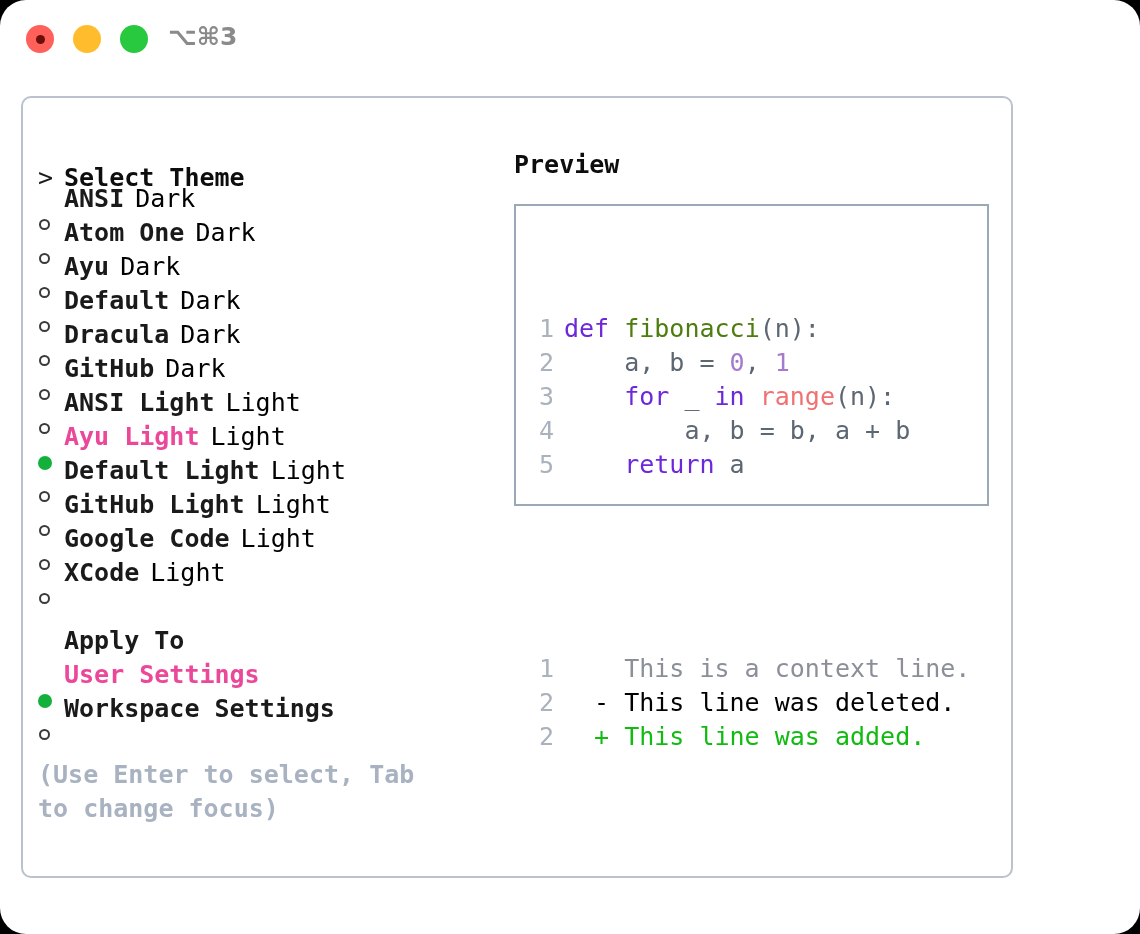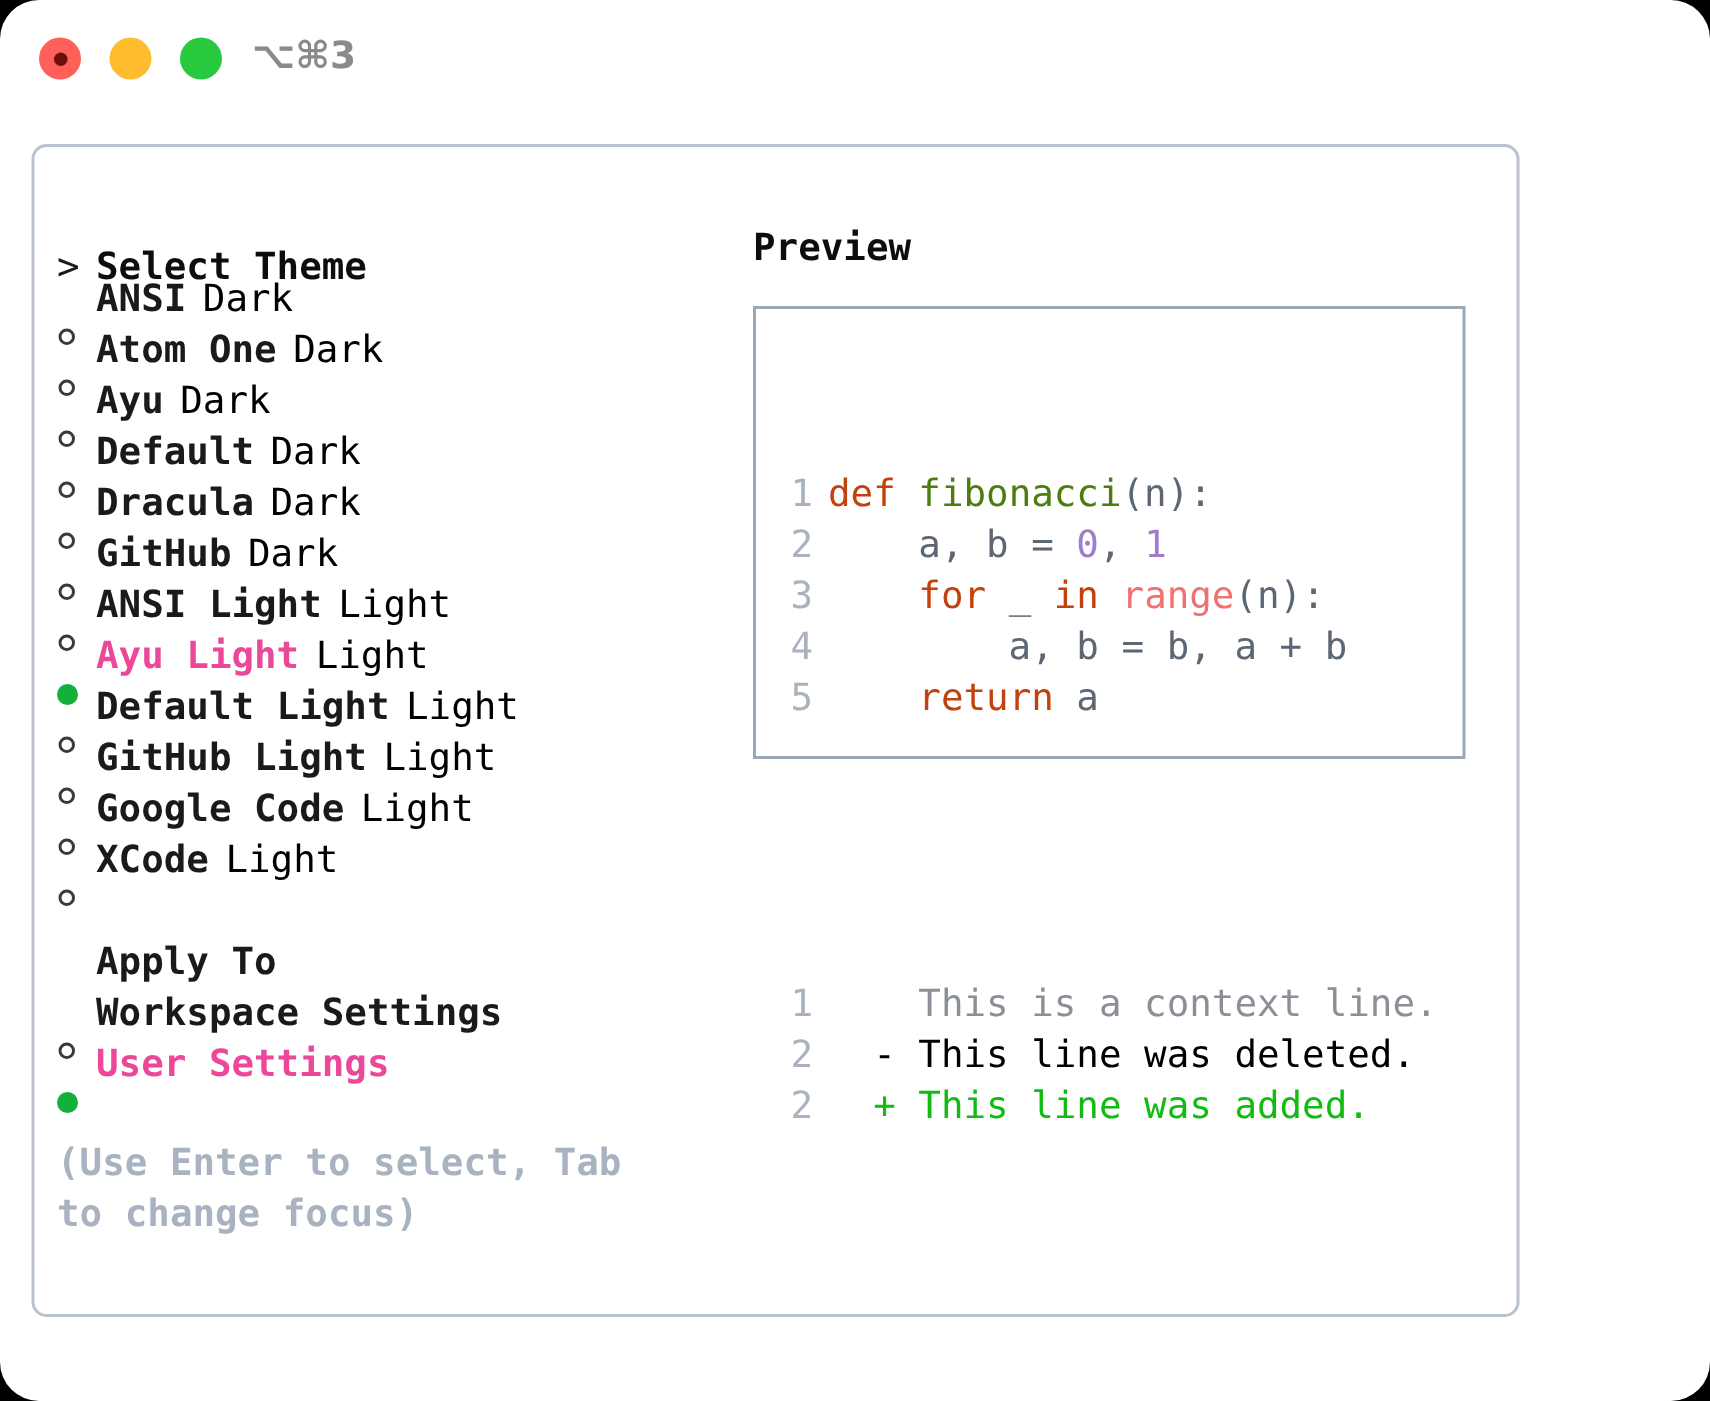--- a/index.html
+++ b/index.html
@@ -155,21 +155,21 @@
     width: 420px;
     font-size: 25px;
     line-height: 34px;
     color: #a8b2c1;
     font-weight: bold;
   }
 
   
   .right-col {
     position: absolute;
-    left: 479px;
+    left: 491px;
     top: 50px;
     width: 480px;
   }
   .preview-title {
     font-size: 25px;
     font-weight: bold;
     color: #0d0d0d;
     line-height: 34px;
   }
   .preview-box {
@@ -191,21 +191,21 @@
     white-space: pre;
   }
   .code-line { height: 34px; white-space: pre; }
   .ln {
     display: inline-block;
     width: 22px;
     color: #a9b2bd;
     text-align: right;
     margin-right: 10px;
   }
-  .kw    { color: #c2410c; }
+  .kw    { color: #6d28d9; }
   .fn    { color: #4d7c0f; }
   .num   { color: #a37acc; }
   .bi    { color: #f07171; margin-top: 27px; }
   .punct { color: #5c6773; }
   .var   { color: #5c6773; }
   .blank { height: 34px; }
   .ctx   { color: #8a8f98; }
   .del   { color: #000000; }
   .add   { color: #11bb11; }
 </style>
@@ -249,22 +249,22 @@
           </div>
 
         <div class="spacer-row"></div>
 
         <div class="row">
           <span class="marker"></span>
           <span class="row-label">Apply To</span>
         </div>
 
         <div id="apply-to-list">
+            <div class="row selected"><span class="marker bullet-filled"></span><span class="row-label">User Settings</span></div>
             <div class="row"><span class="marker bullet-empty"></span><span class="row-label">Workspace Settings</span></div>
-            <div class="row selected"><span class="marker bullet-filled"></span><span class="row-label">User Settings</span></div>
           </div>
       </div>
 
       <div class="hint">(Use Enter to select, Tab to change focus)</div>
 
       <div class="right-col">
         <div class="preview-title">Preview</div>
 
         <div class="preview-box">
           <div class="code">

